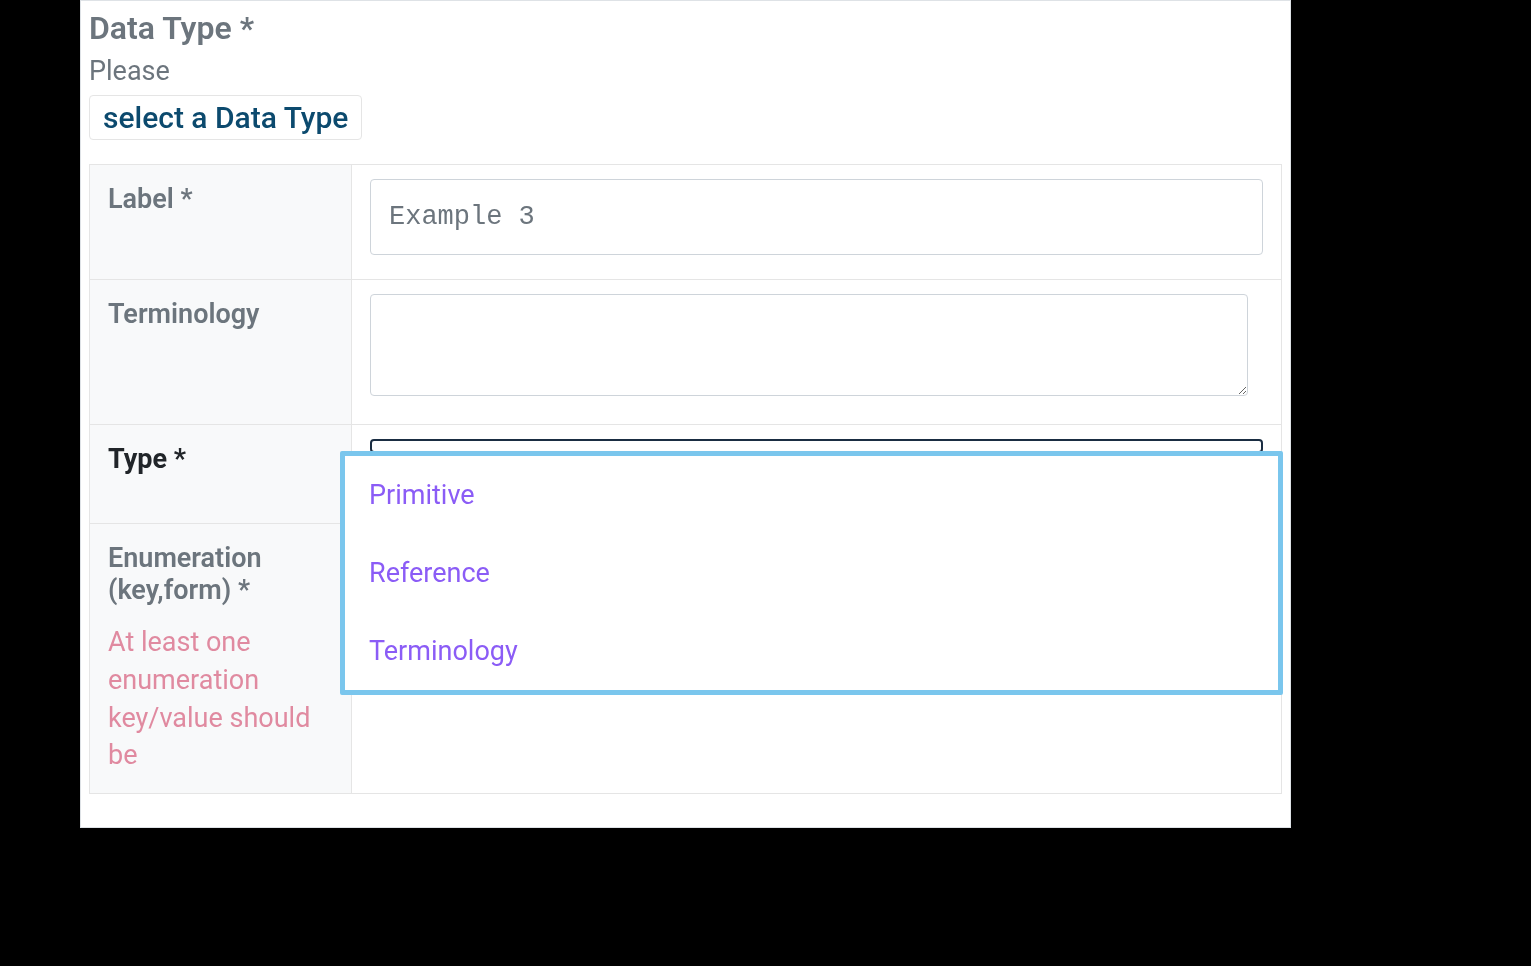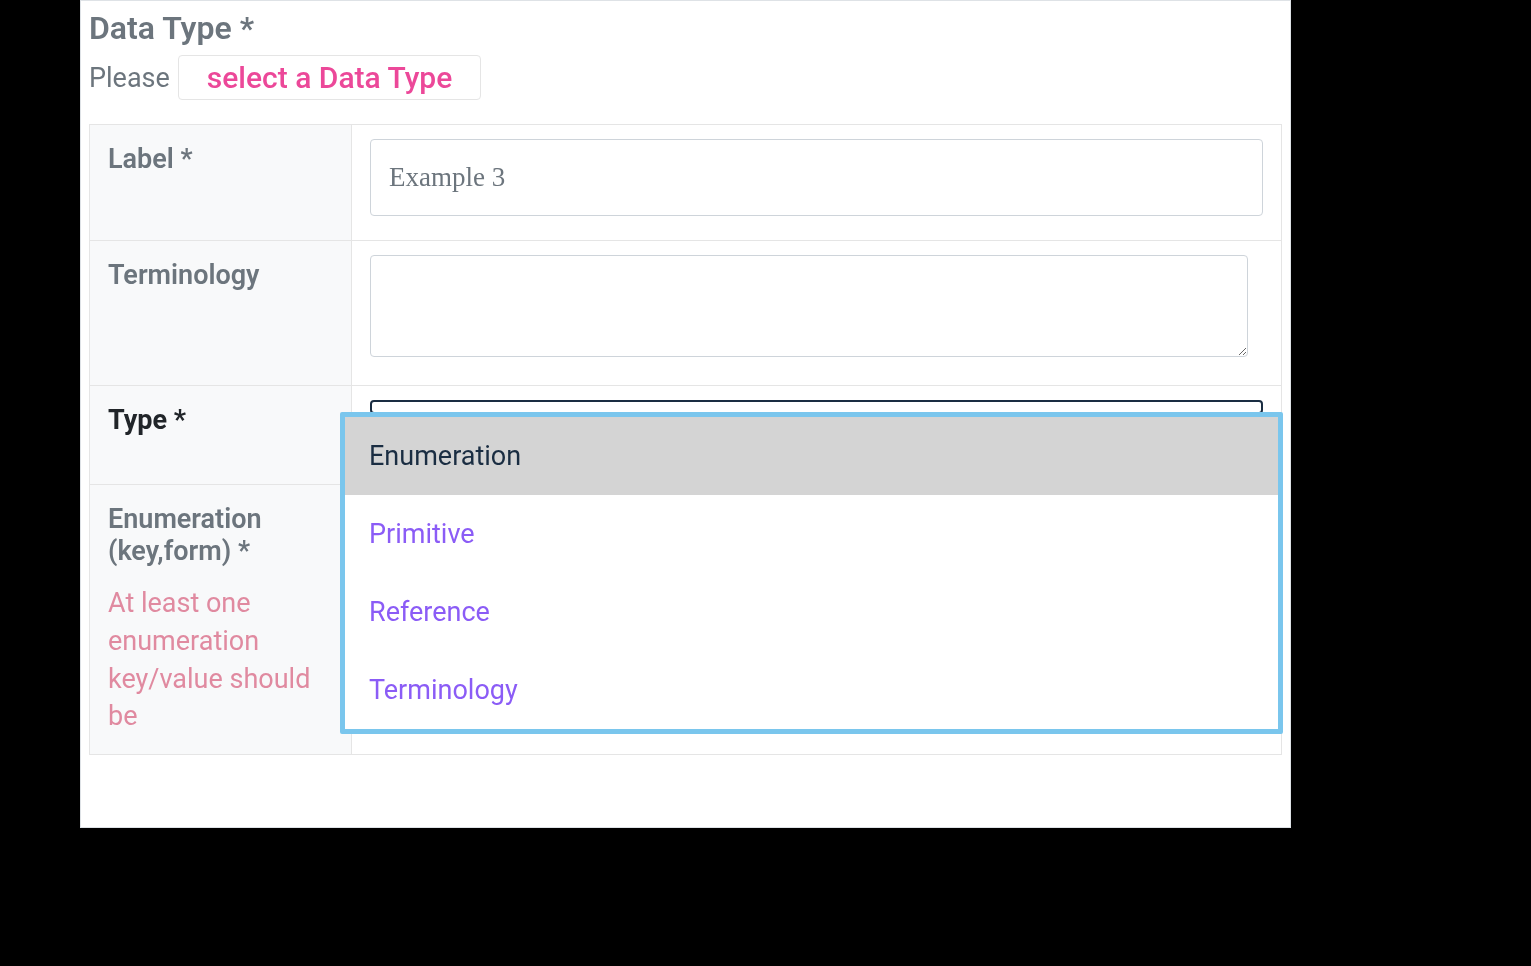--- a/index.html
+++ b/index.html
@@ -30,33 +30,34 @@
     .section-title {
       font-size: 32px;
       color: #6c757d;
       font-weight: 600;
       margin-bottom: 8px;
     }
     .instruction-row {
       font-size: 27px;
       color: #6c757d;
       display: flex;
-      align-items: center;
+      align-items: flex-start;
       gap: 8px;
       margin-bottom: 24px;
+      flex-direction: column;
     }
     .instruction-text {
       color: #6c757d;
     }
     .link-button {
       border: 1px solid #e5e5e5;
       border-radius: 4px;
-      padding: 4px 28px;
+      padding: 4px 13px;
       background: #fff;
-      color: #ec4899;
+      color: #0c4a6e;
       font-size: 30px;
       font-weight: 500;
       cursor: pointer;
       display: inline-block;
     }
     .form-table {
       border: 1px solid #e5e5e5;
       border-collapse: collapse;
       width: 100%;
     }
@@ -82,21 +83,21 @@
       padding: 14px 18px 24px 18px;
       position: relative;
     }
     .text-input {
       width: 100%;
       border: 1px solid #ced4da;
       border-radius: 4px;
       font-size: 27px;
       padding: 22px 18px;
       color: #6c757d;
-      font-family: Liberation Serif, serif;
+      font-family: Liberation Mono, monospace;
     }
     .textarea-input {
       width: 878px;
       height: 102px;
       border: 1px solid #ced4da;
       border-radius: 4px;
       font-size: 24px;
       padding: 14px 18px;
       color: #495057;
       font-family: inherit;
@@ -171,21 +172,20 @@
         <div class="input-cell">
           <textarea class="textarea-input" style=""></textarea>
         </div>
       </div>
 
       <div class="form-row type-row">
         <div class="label-cell">Type *</div>
         <div class="input-cell" style="padding-bottom:70px;">
           <div class="select-trigger"></div>
           <div class="dropdown-panel">
-            <div class="dropdown-option highlighted">Enumeration</div>
             <div class="dropdown-option">Primitive</div>
             <div class="dropdown-option">Reference</div>
             <div class="dropdown-option">Terminology</div>
           </div>
         </div>
       </div>
 
       <div class="form-row">
         <div class="label-cell" style="border-bottom:none;">
           <div class="enum-label-main">Enumeration (key,form) *</div>

